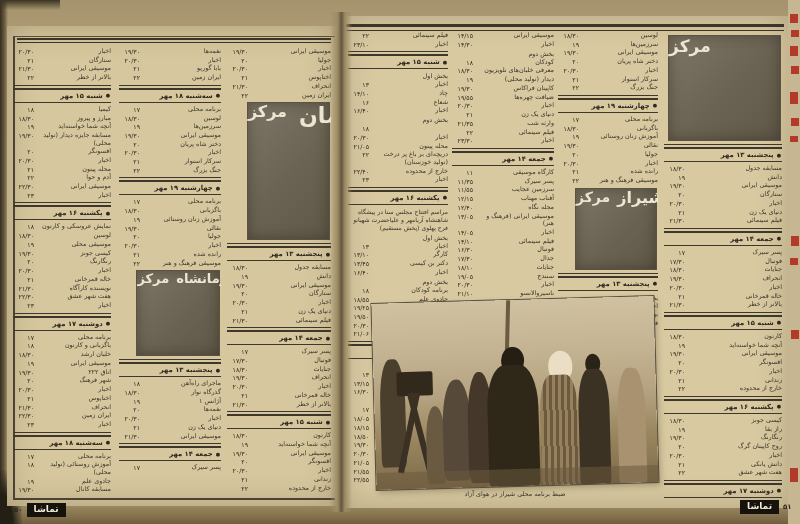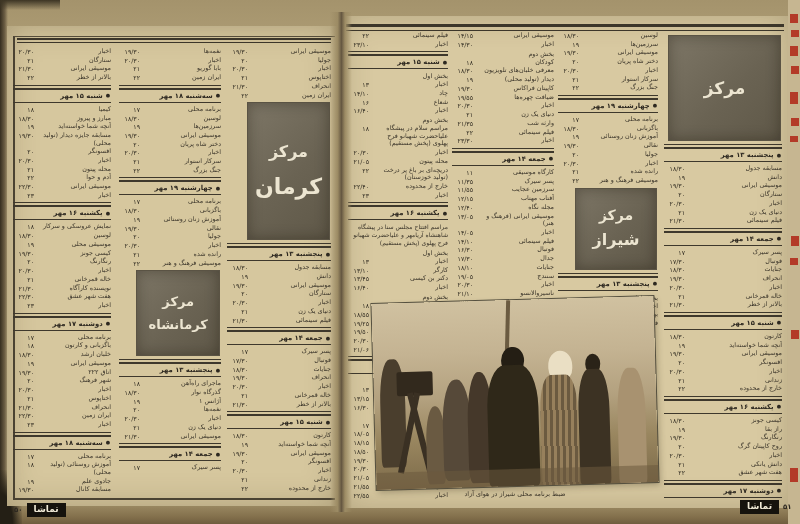--- a/index.html
+++ b/index.html
@@ -41,21 +41,21 @@
   .prog{flex:1;text-align:right;direction:rtl;color:#3b352a;}
   .day{direction:rtl;display:flex;align-items:center;gap:3px;font-weight:bold;font-size:6.8px;
        color:#2d2820;border-top:2px solid #3e382c;border-bottom:1px solid #3e382c;
        padding:2px 1px;margin:6px 0 3px 0;position:relative;}
   .day::before{content:"";position:absolute;top:-5px;right:0;left:0;height:1px;background:#3e382c;}
   .bullet{font-size:5px;line-height:1;}
   .part{direction:rtl;text-align:right;color:#353026;margin:1.5px 0;font-size:6.3px;}
   .note{direction:rtl;text-align:right;font-size:6.1px;line-height:1.3;margin:2px 0;color:#3b352a;}
   
   .block{margin:4px 2px 7px auto;background:linear-gradient(135deg,#7d7666,#6a6353 55%,#5f5848);
-         color:#ece5d1;text-align:center;display:flex;flex-direction:column;justify-content:center;
+         color:#ece5d1;text-align:center;display:flex;flex-direction:row;justify-content:flex-start;
          gap:7px;box-shadow:inset 0 0 14px rgba(20,15,5,.35), 0 0 0 1px #5a5344;}
   .bl1{font-weight:bold;}
   .bl2{font-weight:bold;}
   .block-sanandaj{width:94%;height:104px;}
   .block-sanandaj .bl1{font-size:17px}.block-sanandaj .bl2{font-size:19px}
   .block-shiraz{width:80%;height:80px;}
   .block-shiraz .bl1{font-size:14px}.block-shiraz .bl2{font-size:16px}
   .block-kerman{width:78%;height:136px;gap:12px;}
   .block-kerman .bl1{font-size:16px}.block-kerman .bl2{font-size:22px}
   .block-kermanshah{width:80%;height:84px;}
@@ -165,21 +165,21 @@
         <div class="row">
           <span class="time">۲۳</span>
           <span class="prog">اخبار</span>
         </div>
         <div class="day">
           <span class="bullet">●</span>
           <span>یکشنبه ۱۶ مهر</span>
         </div>
         <div class="row">
           <span class="time">۱۸</span>
-          <span class="prog">نمایش عروسکی و سرکار</span>
+          <span class="prog">نمایش عروسکی و کارتون</span>
         </div>
         <div class="row">
           <span class="time">۱۸/۳۰</span>
           <span class="prog">لوسین</span>
         </div>
         <div class="row">
           <span class="time">۱۹</span>
           <span class="prog">موسیقی محلی</span>
         </div>
         <div class="row">
@@ -570,21 +570,20 @@
           <span class="time">۱۶</span>
           <span class="prog">شعاع</span>
         </div>
         <div class="row">
           <span class="time">۱۶/۴۰</span>
           <span class="prog">اخبار</span>
         </div>
         <div class="part">بخش دوم</div>
         <div class="row">
           <span class="time">۱۸</span>
-          <span class="prog">مراسم سلام در پیشگاه علیاحضرت شهبانو فرح پهلوی (پخش مستقیم)</span>
         </div>
         <div class="row">
           <span class="time">۲۰/۳۰</span>
           <span class="prog">اخبار</span>
         </div>
         <div class="row">
           <span class="time">۲۱/۰۵</span>
           <span class="prog">محله پیتون</span>
         </div>
         <div class="row">

